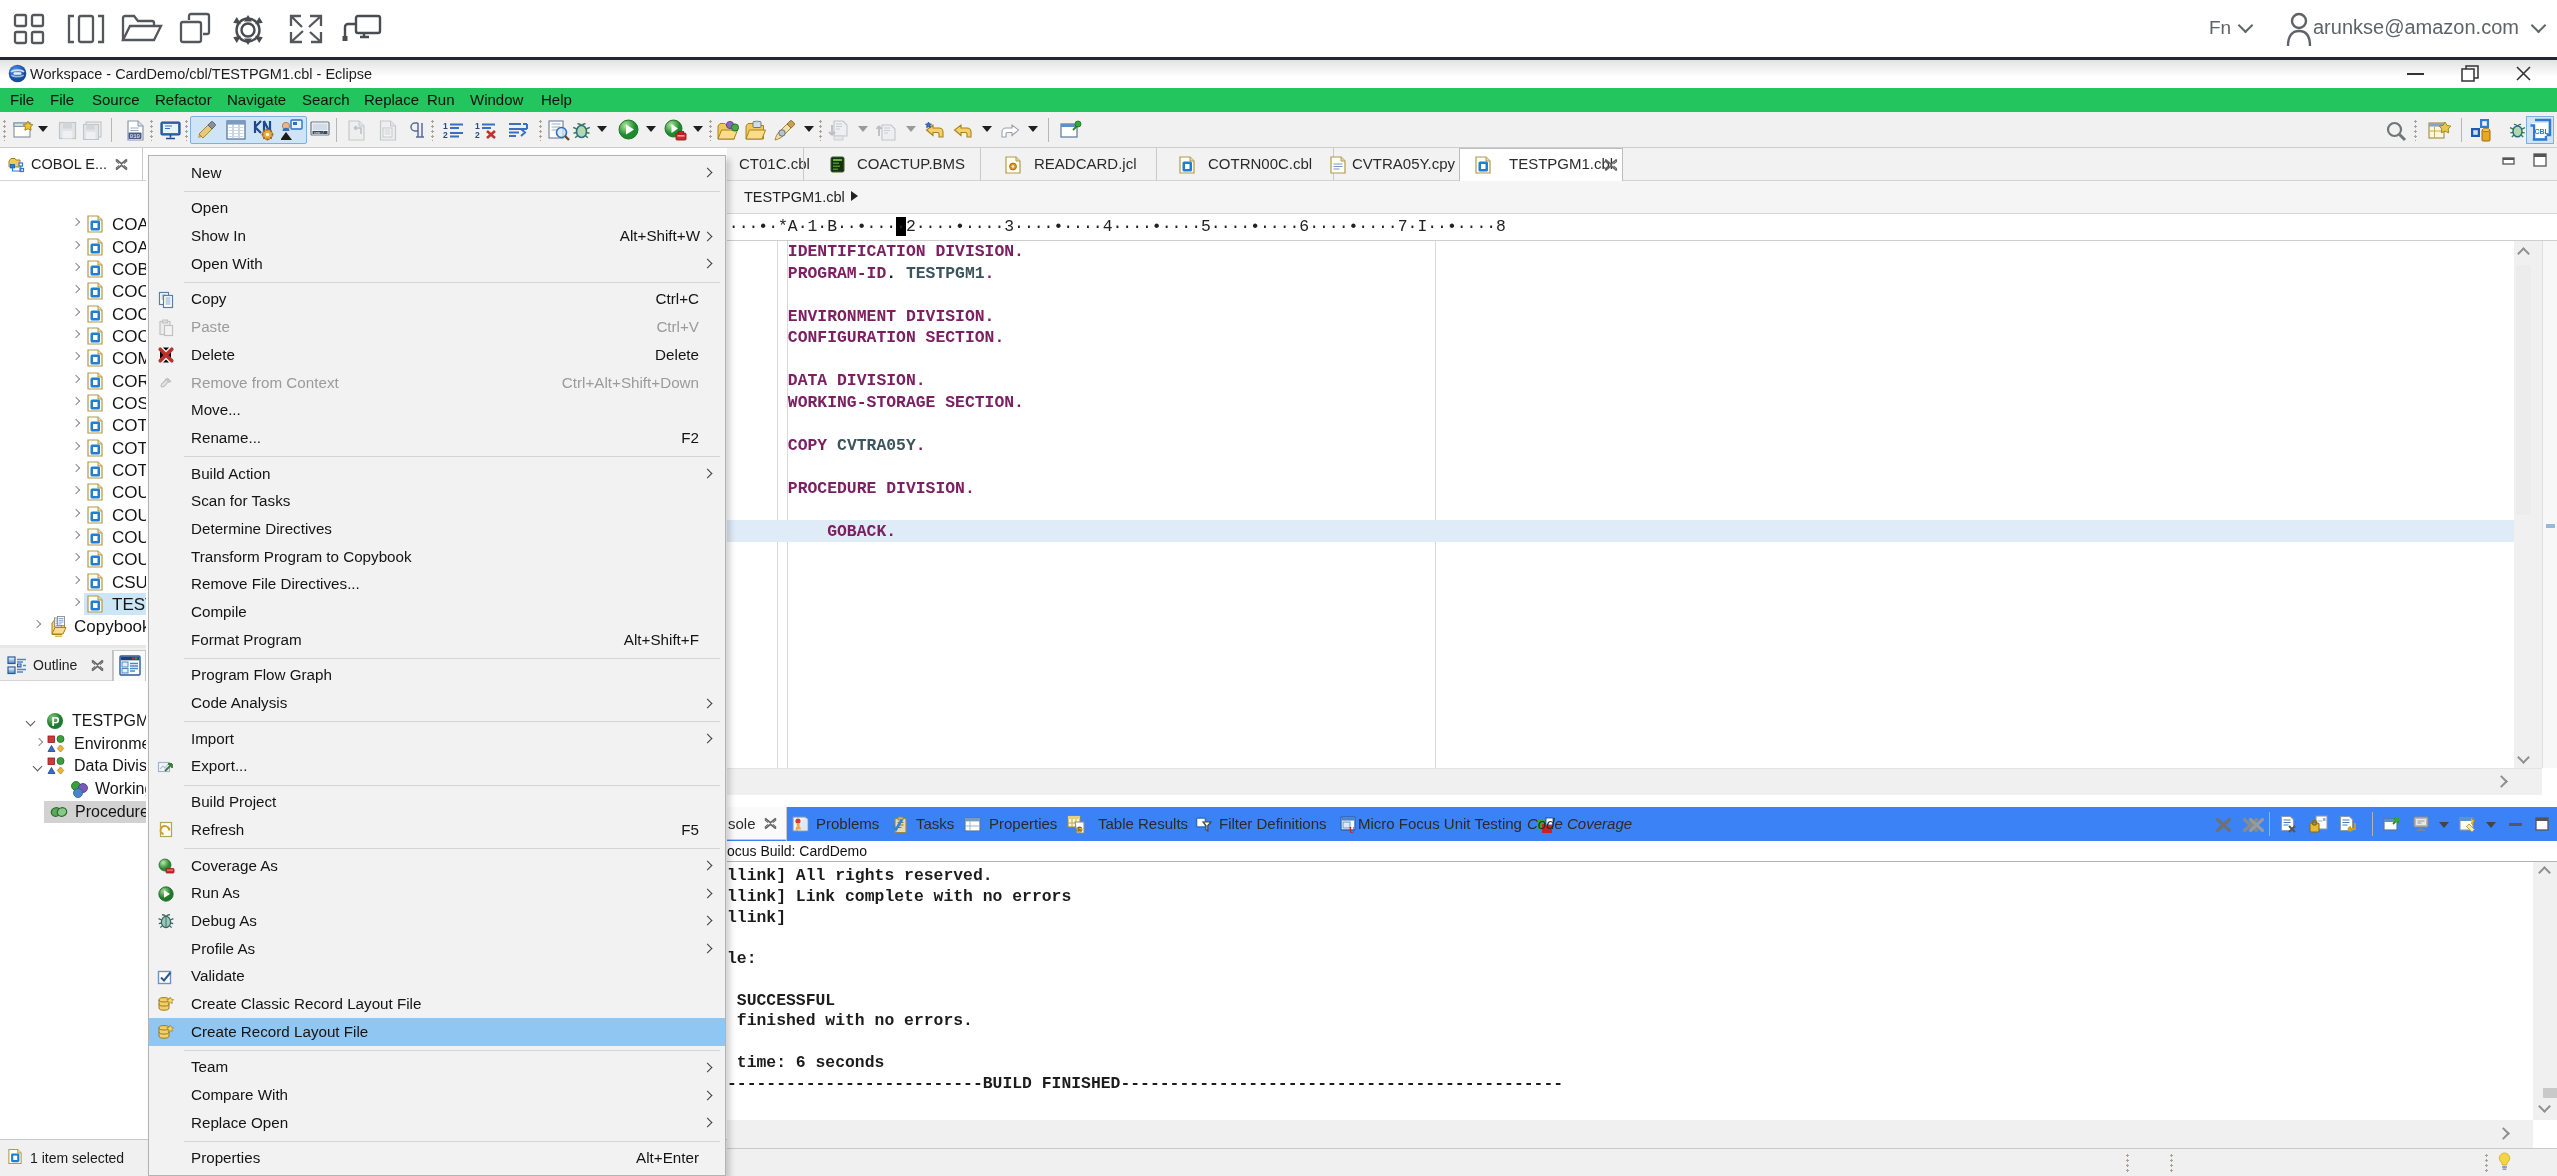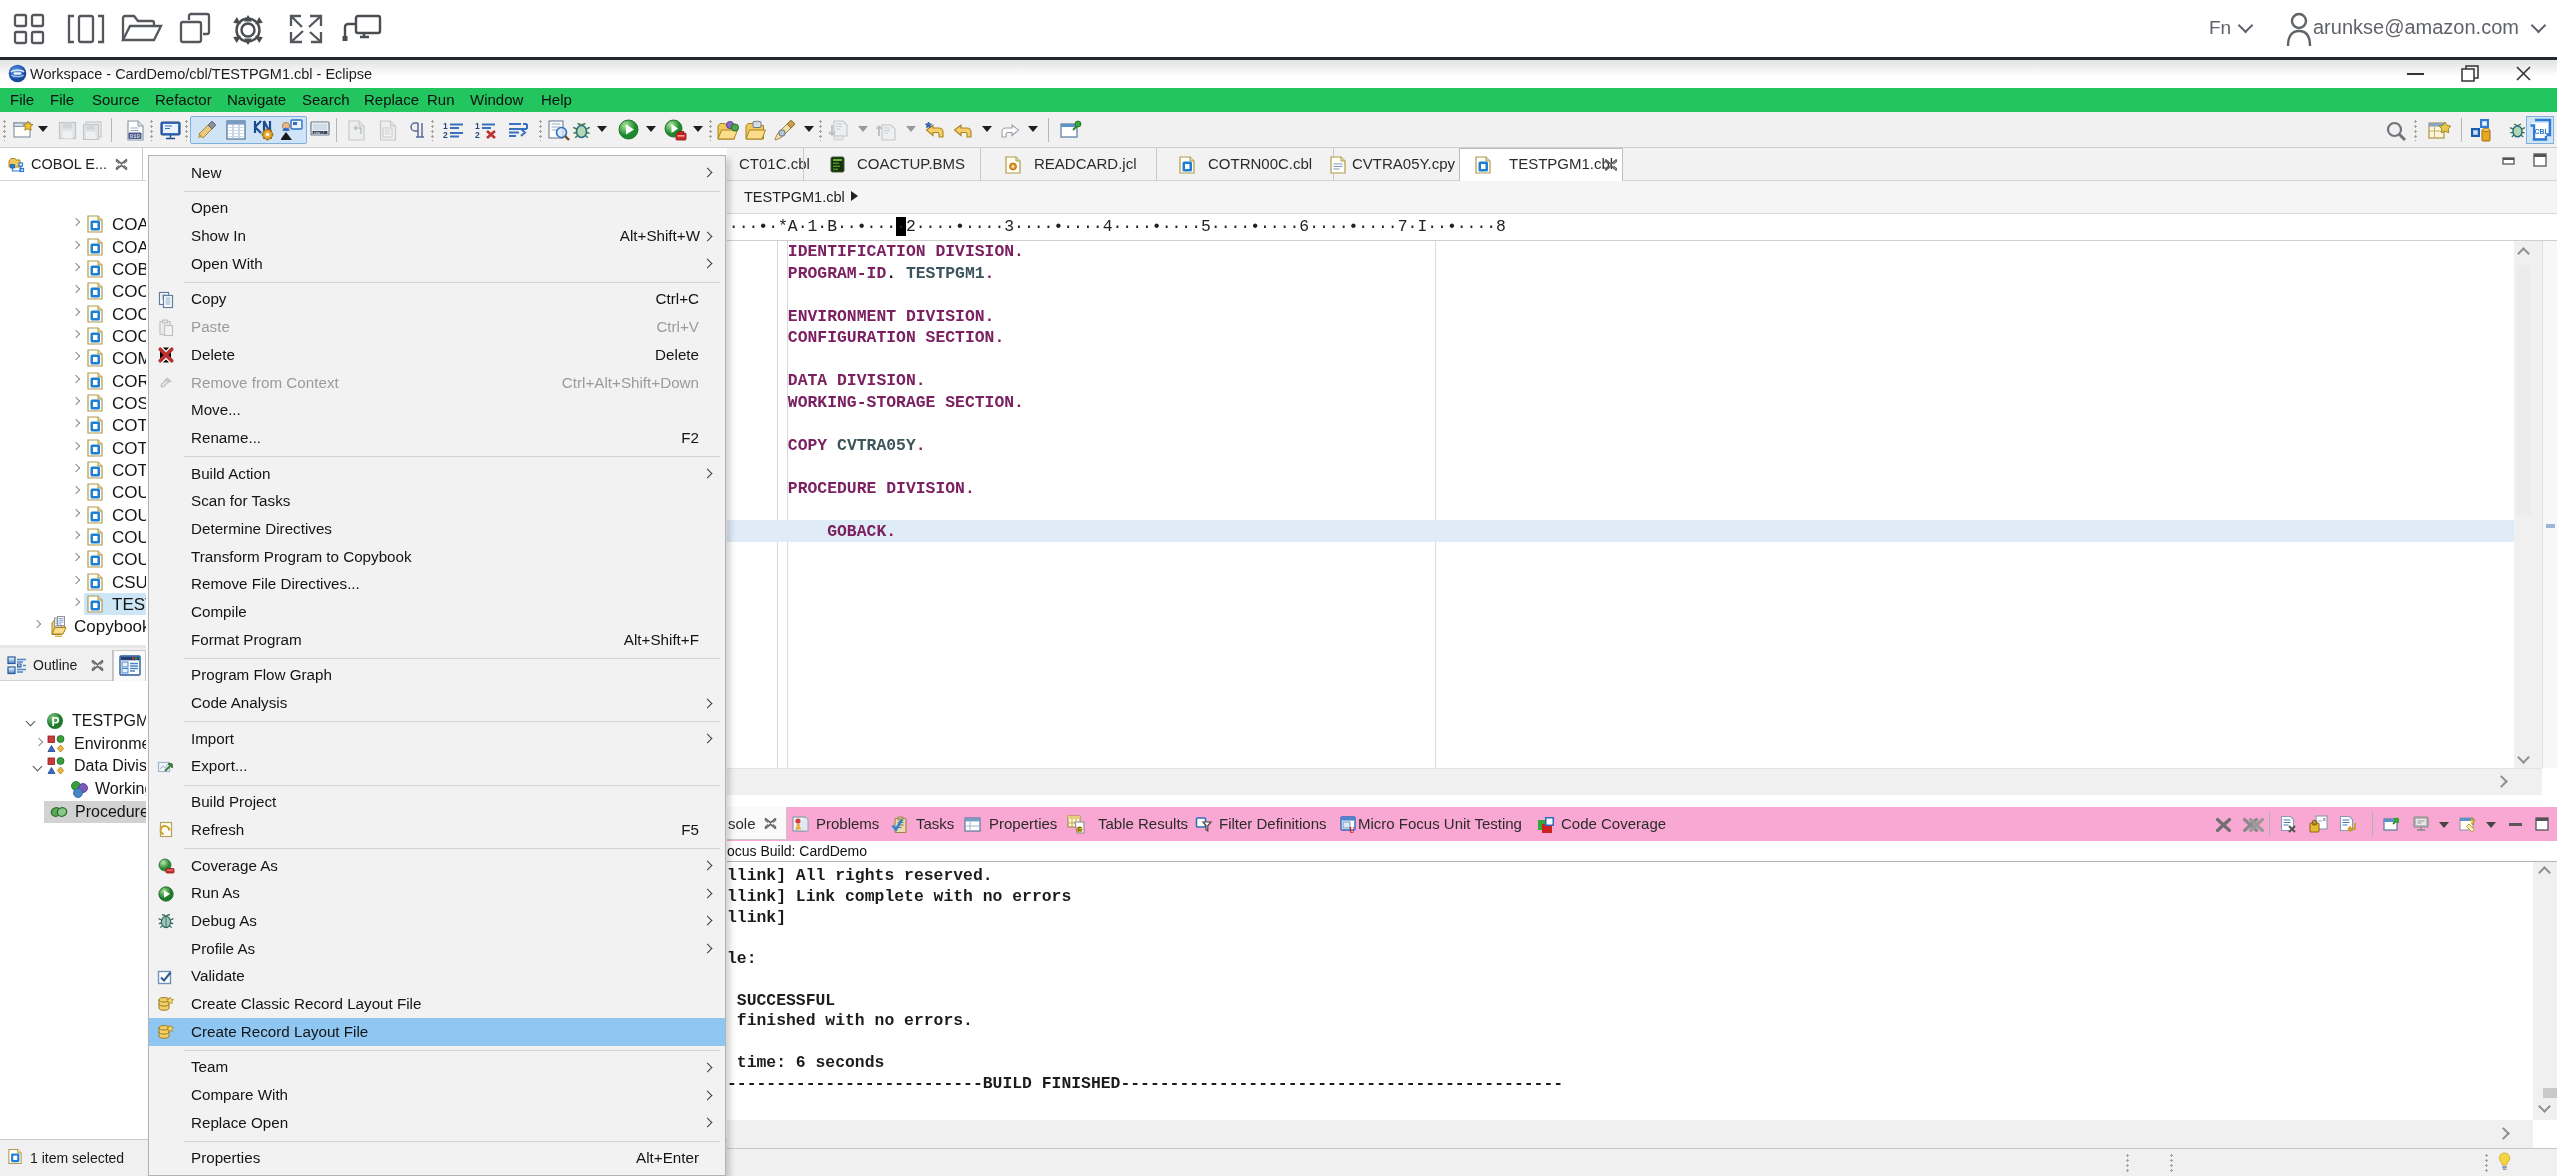--- a/index.html
+++ b/index.html
@@ -50,21 +50,21 @@
 #code { position:absolute; left:-8px; top:0; font-size:16.4px; font-weight:bold; line-height:21.5px; color:#1a1a1a; }
 .k { color:#7b2161;text-align:right; }
 .id { color:#3c545c; }
 #escroll { left:1787px; top:93px; width:28px; height:527px; background:#f0f0f0; }
 #eover { left:1815px; top:93px; width:15px; height:527px; background:#f7f7f7; border-left:1px solid #e0e0e0; }
 #ehscroll { left:0; top:620px; width:1815px; height:27px; background:#f0f0f0; border-top:1px solid #e3e3e3; }
 .cv { position:absolute; width:9px; height:9px; border-right:2.2px solid #8f8f8f; border-bottom:2.2px solid #8f8f8f; }
 
 
 #console { left:727px; top:795px; width:1830px; height:381px; background:#fff; }
-#ctabbar { left:0; top:12px; width:1830px; height:34px; background:#f9a8d4; }
+#ctabbar { left:0; top:12px; width:1830px; height:34px; background:#3b82f6; }
 .ctab { position:absolute; top:8px; font-size:15px; color:#2b2b2b; }
 #cbody { left:0; top:46px; width:1806px; height:279px; background:#fff; }
 #cscroll { left:1806px; top:46px; width:24px; height:279px; background:#f0f0f0; }
 #chscroll { left:0; top:325px; width:1806px; height:28px; background:#f0f0f0; }
 #ctext { position:absolute; left:0px; top:4px; font-size:16.4px; font-weight:bold; line-height:20.75px; color:#1c1c1c; }
 
 
 #ctxmenu { left:148px; top:155px; width:578px; height:1021px; background:#f2f2f2;
   border:1px solid #b3b3b3; box-shadow:4px 4px 6px rgba(0,0,0,0.18); z-index:50; }
 .mrow { position:relative; height:27.7px; }
@@ -779,21 +779,21 @@
         <rect x="3" y="6" width="7" height="6" fill="#dce8f5" stroke="#6f94c0" stroke-width="1"></rect>
         <text x="9" y="17" font-size="8" fill="#cc2222" font-weight="bold" font-family="serif">U</text>
       </svg>
     <span class="ctab" style="left:631px;">Micro Focus Unit Testing</span>
     <svg class="abs" style="left:810px;top:9px" width="18" height="18" viewBox="0 0 18 18">
         <rect x="1" y="4" width="10" height="10" fill="#33aa33"></rect>
         <rect x="5" y="8" width="10" height="9" fill="#cc2222"></rect>
         <rect x="8" y="1" width="9" height="9" fill="#2e66c0"></rect>
         <rect x="9.5" y="2.5" width="6" height="6" fill="#fff"></rect>
       </svg>
-    <span class="ctab" style="left:834px;">Code Coverage</span>
+    <span class="ctab" style="left:800px;font-style:italic;">Code Coverage</span>
     <svg class="abs" style="left:1488px;top:10px" width="17" height="16" viewBox="0 0 17 16">
         <path d="M2.5 2.5 L14.5 13.5 M14.5 2.5 L2.5 13.5" stroke="#707070" stroke-width="3.2" stroke-linecap="round"></path>
       </svg>
     <svg class="abs" style="left:1515px;top:10px" width="22" height="16" viewBox="0 0 22 16">
         <path d="M2.5 2.5 L14.5 13.5 M14.5 2.5 L2.5 13.5" stroke="#8a8a8a" stroke-width="3.2" stroke-linecap="round"></path>
         <path d="M8.5 2.5 L20.5 13.5 M20.5 2.5 L8.5 13.5" stroke="#9a9a9a" stroke-width="3.2" stroke-linecap="round"></path>
       </svg>
     <div class="abs" style="left:1542px;top:5px;width:1px;height:24px;background:#b0b0b0"></div>
     <svg class="abs" style="left:1553px;top:8px" width="18" height="19" viewBox="0 0 18 19">
         <path d="M1.5 1.5 h9 l3 3 v11 h-12 z" fill="#fff" stroke="#8a9ab0" stroke-width="1.1"></path>

